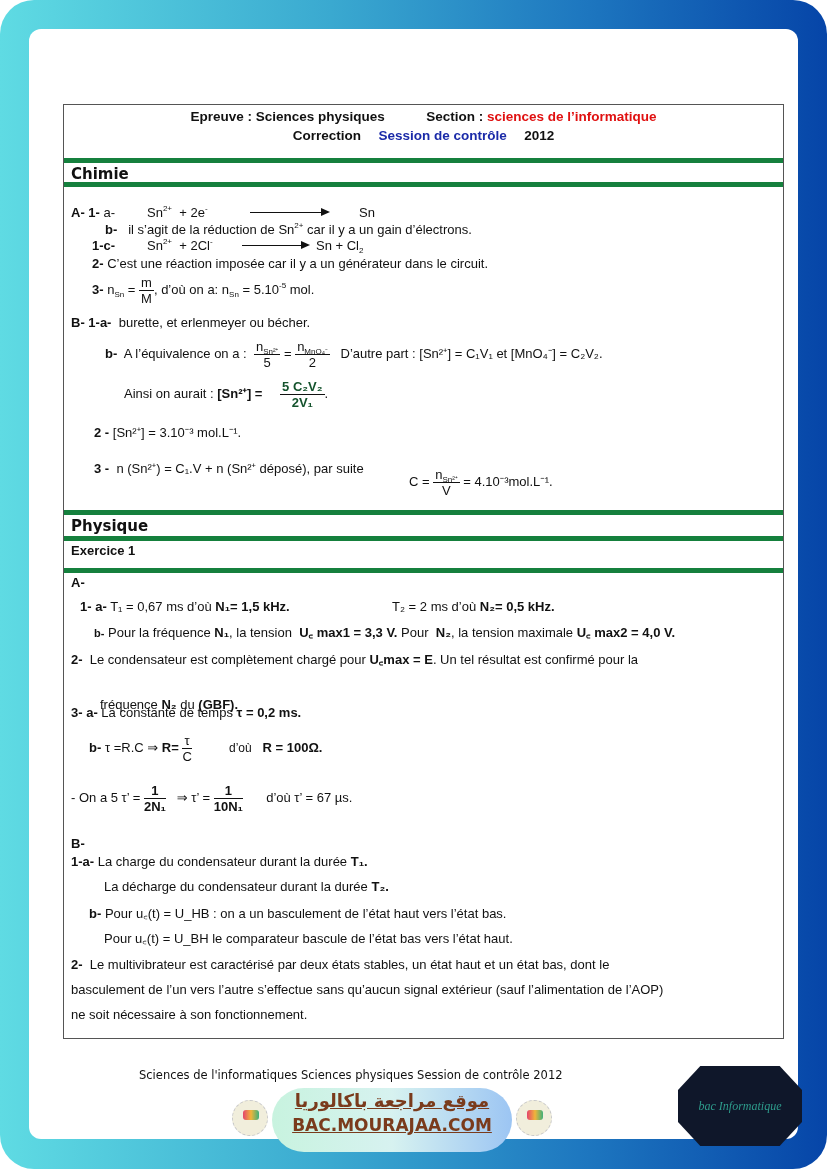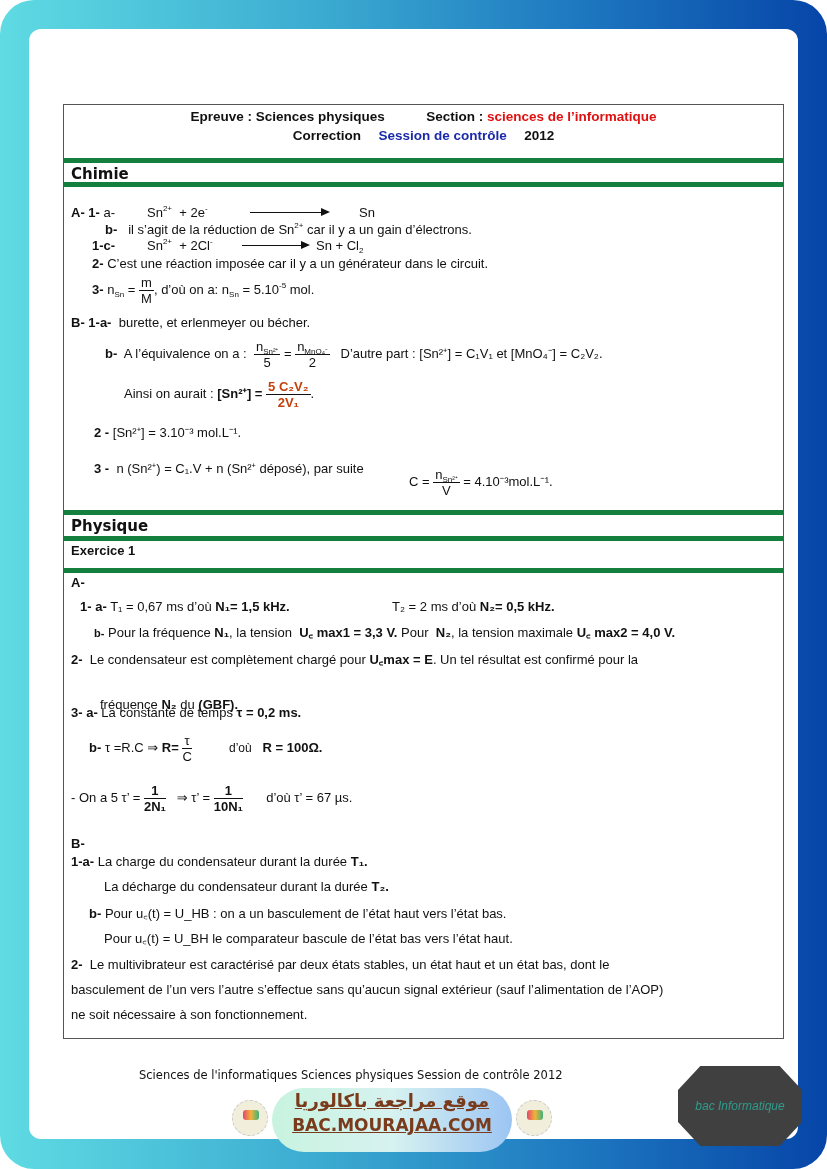--- a/index.html
+++ b/index.html
@@ -48,24 +48,24 @@
     border-radius: 32px;
     background: linear-gradient(90deg, #c8f3df 0%, #d7f2f0 50%, #9cc5f3 100%);
     text-align: center; color: #7a3b1c; font-weight: bold;
   }
   .banner .ar { font-family: "DejaVu Sans", sans-serif; font-size: 18px; text-decoration: underline; line-height: 26px; display: block; padding-top: 0; }
   .banner .url { font-family: "DejaVu Sans", sans-serif; font-size: 17px; text-decoration: underline; line-height: 22px; display: block; }
   .logo-circle { position: absolute; width: 36px; height: 36px; border-radius: 50%; background: #f1eedc; border: 1px dashed #c8c8c8; }
   .logo-circle::before { content: ""; position: absolute; left: 10px; top: 9px; width: 16px; height: 10px; background: linear-gradient(90deg,#e5446d,#f0b43a,#3fb07a); border-radius: 3px; }
   .bac-badge {
     position: absolute; left: 678px; top: 1066px; width: 124px; height: 80px;
-    background: #404040;
+    background: #0f172a;
     clip-path: polygon(18% 0, 82% 0, 100% 30%, 100% 70%, 82% 100%, 18% 100%, 0 70%, 0 30%);
     display: flex; align-items: center; justify-content: center;
-    font-family: Liberation Sans, sans-serif; font-style: italic; font-size: 12px; color: #2e9c8c; text-align: center;
+    font-family: Liberation Serif, serif; font-style: italic; font-size: 12px; color: #2e9c8c; text-align: center;
   }
 </style>
 </head>
 <body>
 
 <div class="frame"></div>
 <div class="inner"></div>
 
 <div class="doc-table">
 
@@ -140,21 +140,21 @@
       <span>A l’équivalence on a :</span>&nbsp;
       <span class="frac"><span class="num"><span>n</span><sub>Sn²⁺</sub></span><span class="den">5</span></span>
       =
       <span class="frac"><span class="num"><span>n</span><sub>MnO₄⁻</sub></span><span class="den">2</span></span>
       &nbsp;&nbsp;<span>D’autre part : [Sn²⁺] = C₁V₁   et   [MnO₄⁻]   = C₂V₂.</span>
     </div>
 
     <div class="abs" style="left:60px; top:192px;">
       <span>Ainsi on aurait :</span>
       <b>[Sn²⁺] =</b>
-      <span class="frac" style="font-weight:bold; color:#c2410c;"><span class="num">5 C₂V₂</span><span class="den">2V₁</span></span>.
+      <span class="frac" style="font-weight:bold; color:#14532d;margin-left:14px;"><span class="num">5 C₂V₂</span><span class="den">2V₁</span></span>.
     </div>
 
     <div class="abs" style="left:30px; top:238px;">
       <b>2 -</b>
       <span>[Sn²⁺] = 3.10⁻³ mol.L⁻¹.</span>
     </div>
     <div class="abs" style="left:30px; top:274px;">
       <b>3 -</b>&nbsp;
       <span>n (Sn²⁺) = C₁.V   +  n  (Sn²⁺ déposé), par suite</span>
     </div>

